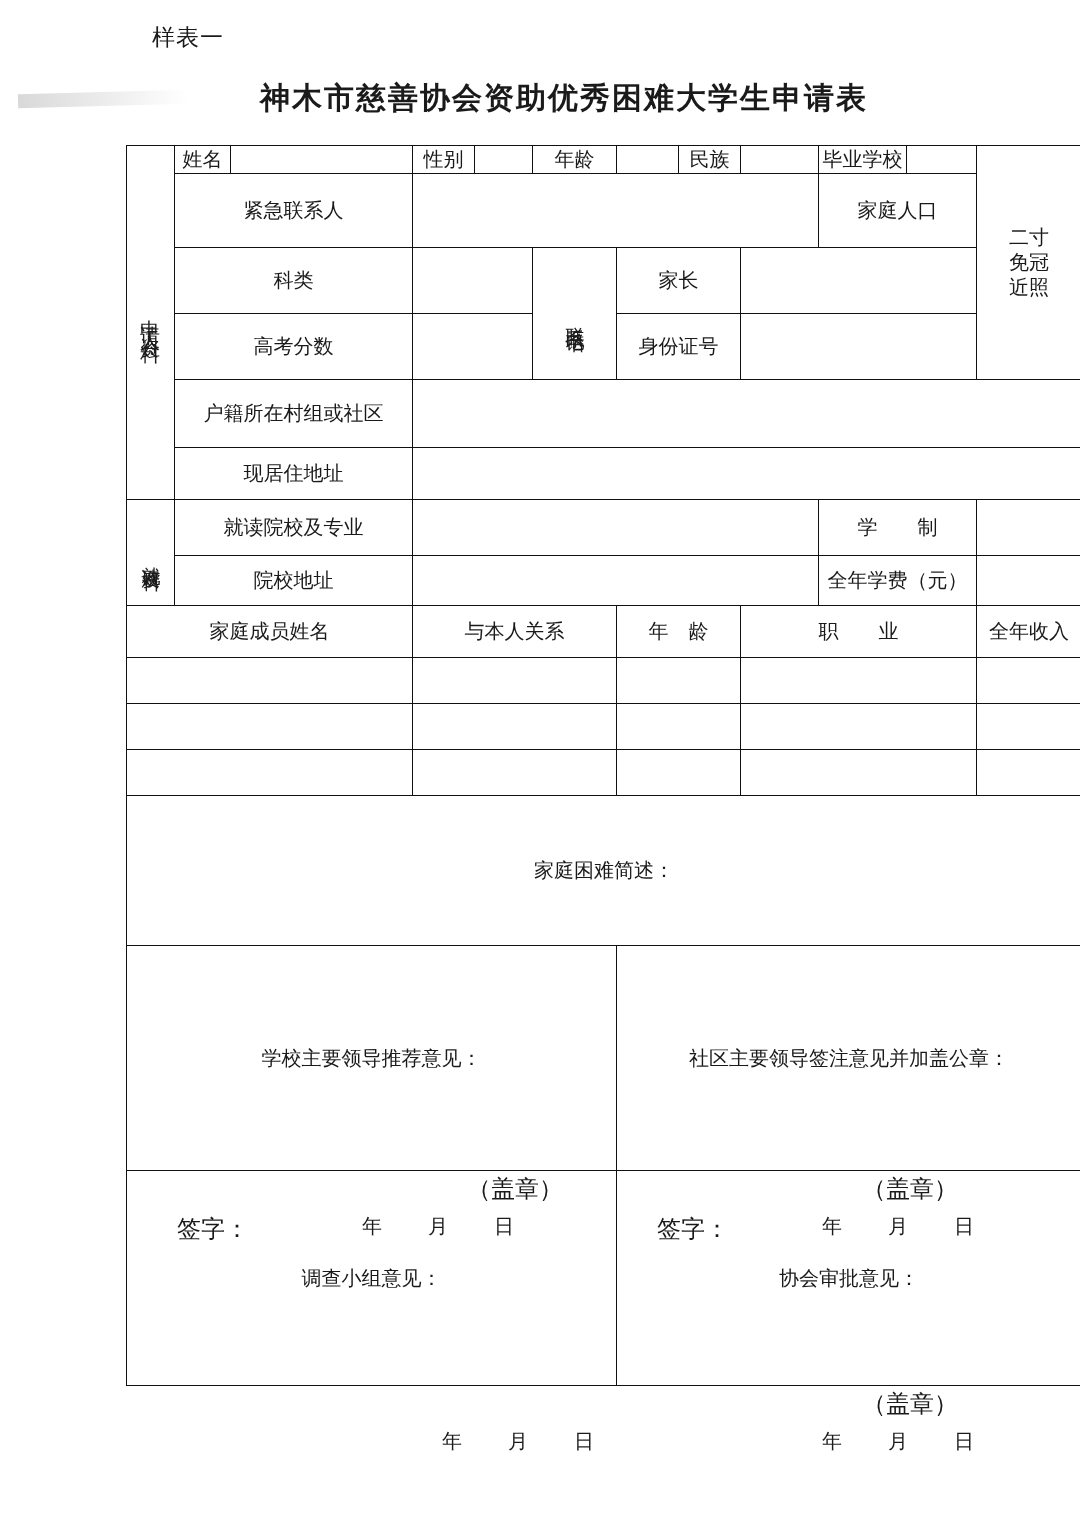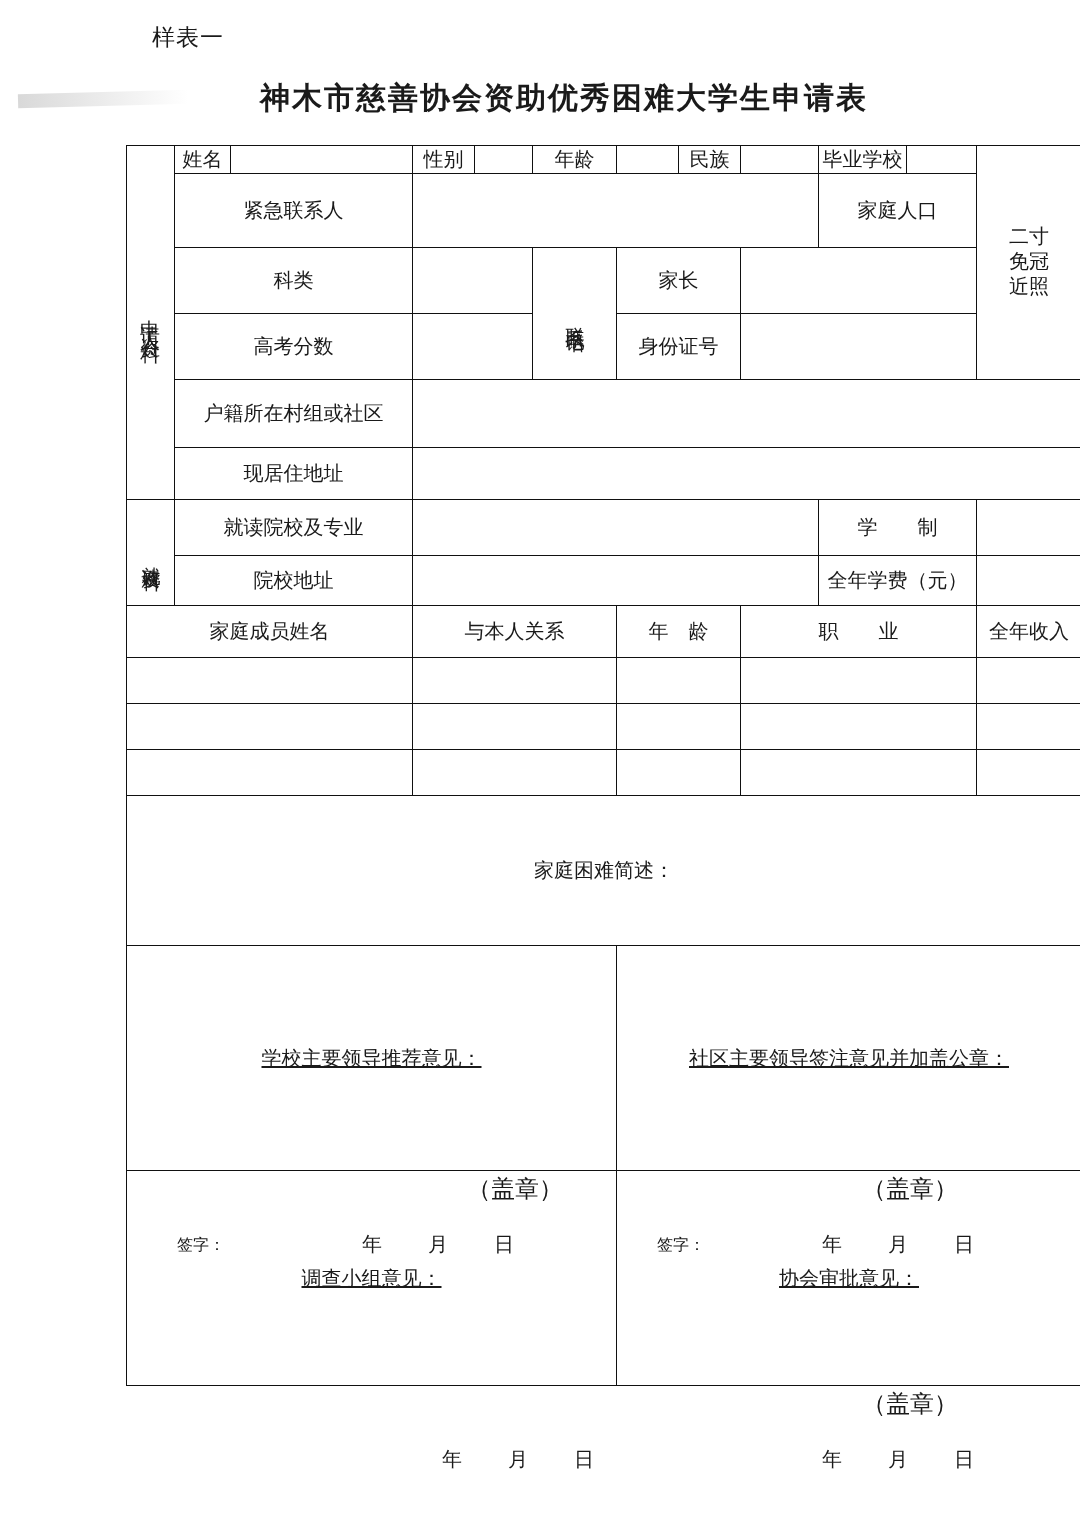--- a/index.html
+++ b/index.html
@@ -65,52 +65,48 @@
   .lbl {
     font-size: 20px;
     text-align: right;
   }
   .lbl-sm {
     font-size: 19px;
   }
   .two-line {
     display: block;
     line-height: 1.25;
-    font-family: Liberation Mono, monospace;
   }
   .cellpad-left {
     text-align: left;
     padding: 8px 0 0 10px;
     vertical-align: top;
   }
   .photo-cell {
     font-size: 20px;
     line-height: 1.7;
   }
   .blank { background: #fff; }
   .seal {
     position: absolute;
     font-size: 24px;
   }
   .date-line {
     position: absolute;
     font-size: 20px;
     letter-spacing: 2px;
-    margin-top: 18px;
   }
   .sign-label {
     position: absolute;
-    font-size: 16px;
-    margin-top: 21px;
+    font-size: 24px;
   }
   .rel {
     position: relative;
     height: 100%;
     width: 100%;
-    text-decoration: underline;
   }
   .smudge1 {
     position: absolute;
     left: 18px;
     top: 92px;
     width: 170px;
     height: 14px;
     background: linear-gradient(90deg, rgba(170,170,170,0.45), rgba(255,255,255,0));
     transform: rotate(-1.5deg);
     pointer-events: none;

